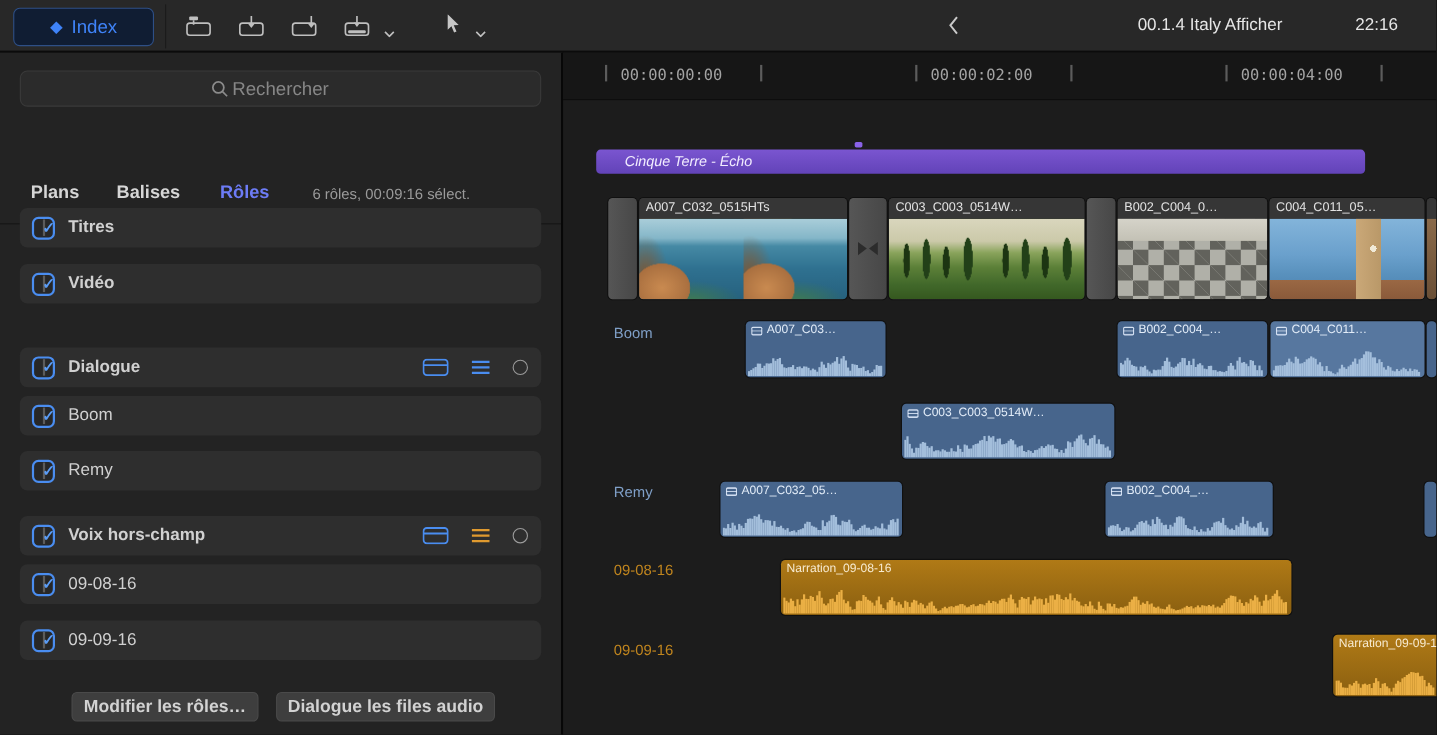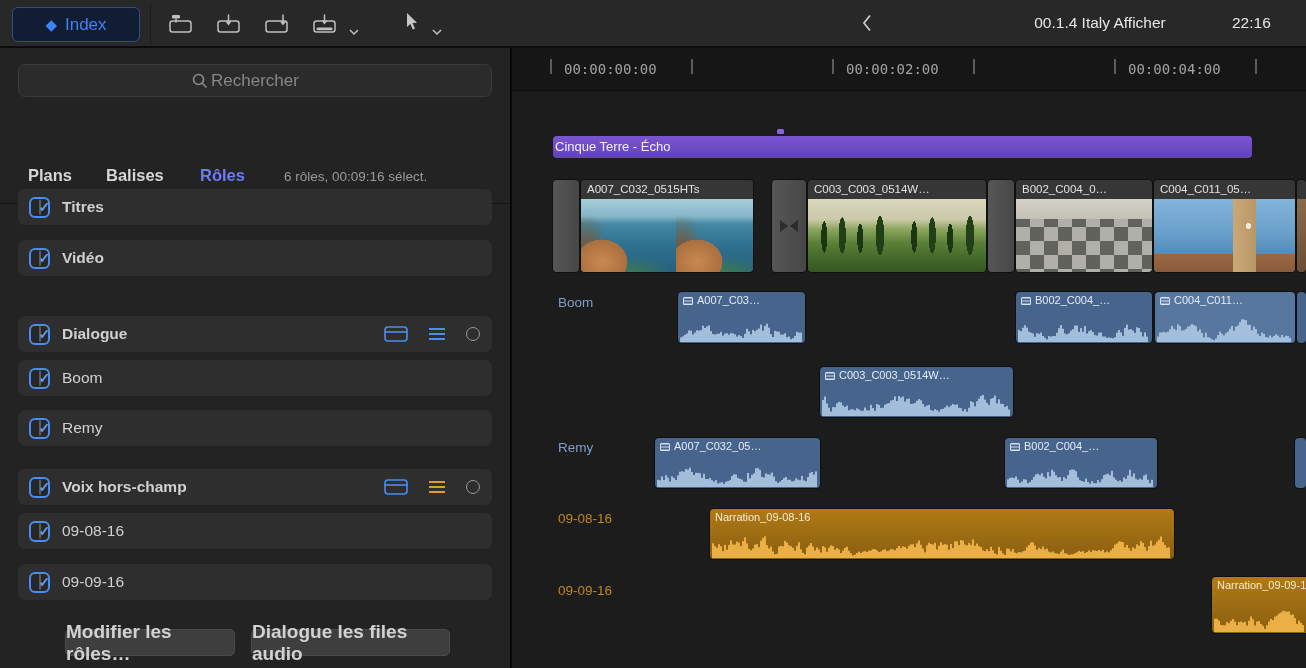--- a/index.html
+++ b/index.html
@@ -41,32 +41,32 @@
        display:flex;align-items:center;justify-content:center;flex:none;background:rgba(0,0,0,.15);}
   .chk .tick{color:#5b9cf5;font-size:14px;font-weight:700;line-height:1;transform:translateY(-0.5px);}
   .rname{margin-left:12px;font-size:15.5px;color:#d0d0d0;white-space:nowrap;}
   .rname.bold{font-weight:700;}
   .rowicons{position:absolute;right:12px;top:0;height:36px;display:flex;align-items:center;gap:20px;}
   .ic-lanes{width:24px;height:16px;color:#4a8df0;}
   .ic-focus{width:18px;height:14px;color:#4a8df0;}
   .ic-focus.orange{color:var(--focus-orange,#e09a2f);}
   .ic-circle{width:14px;height:14px;border:1.5px solid #9a9a9a;border-radius:50%;box-sizing:border-box;}
   .footer-btn{position:absolute;top:581px;height:27px;border-radius:5px;background:#3e3e3e;border:1px solid #4a4a4a;
-              box-sizing:border-box;color:#d2d2d2;font-size:19px;font-weight:700;display:flex;align-items:center;justify-content:center;
+              box-sizing:border-box;color:#d2d2d2;font-size:16px;font-weight:700;display:flex;align-items:center;justify-content:center;
               font-family:"Liberation Sans",sans-serif;}
 
   
   .timeline{position:absolute;left:512px;top:48px;width:794px;height:620px;background:#1c1c1c;}
   .ruler{position:absolute;left:0;top:0;width:794px;height:43px;background:#161616;border-bottom:1px solid #0d0d0d;box-sizing:border-box;}
   .tick{position:absolute;top:11px;width:2px;height:15px;background:#5c5c5c;}
   .tlabel{position:absolute;top:13px;font-family:"DejaVu Sans Mono",monospace;font-size:14px;color:#a3a3a3;}
 
-  .title-clip{position:absolute;left:41px;top:88px;width:699px;height:22px;border-radius:4px;
+  .title-clip{position:absolute;left:30px;top:88px;width:699px;height:22px;border-radius:4px;
               background:linear-gradient(180deg,#7a55d0,#6243b8);color:#f2edff;font-size:13px;line-height:22px;
-              padding-left:2px;box-sizing:border-box;white-space:nowrap;overflow:hidden;}
+              padding-left:26px;box-sizing:border-box;white-space:nowrap;overflow:hidden;font-style:italic;}
   .marker{position:absolute;left:265px;top:81px;width:7px;height:5px;border-radius:1.5px;background:#8a62e8;}
 
   .vclip{position:absolute;top:132px;height:92px;border-radius:4px;overflow:hidden;background:#2a2a2a;box-shadow:0 0 0 1px #101010;}
   .vhead{height:19px;background:#363636;color:#e2e2e2;font-size:11.5px;line-height:19px;padding-left:6px;white-space:nowrap;overflow:hidden;}
   .thumb{position:absolute;left:0;right:0;top:19px;bottom:0;}
   .trans{position:absolute;top:132px;height:92px;border-radius:4px;background:linear-gradient(90deg,#565656,#474747);
          box-shadow:0 0 0 1px #101010;display:flex;align-items:center;justify-content:center;}
   .thumb-coast{background:
       radial-gradient(ellipse 46px 40px at 22% 86%,#c98a50 0%,#a96f3f 55%,rgba(0,0,0,0) 56%),
       radial-gradient(ellipse 30px 52px at 6% 70%,#7d5a38 0%,rgba(0,0,0,0) 70%),
@@ -289,21 +289,21 @@
       <span class="tlabel" style="left:52px">00:00:00:00</span>
       <span class="tlabel" style="left:334px">00:00:02:00</span>
       <span class="tlabel" style="left:616px">00:00:04:00</span>
     </div>
 
     <div class="marker"></div>
     <div class="title-clip">Cinque Terre - Écho</div>
 
     <div class="trans" style="left:41px;width:26px"></div>
 
-    <div class="vclip" style="left:69px;width:172px">
+    <div class="vclip" style="left:69px;width:189px">
       <div class="vhead">A007_C032_0515HTs</div>
       <div class="thumb thumb-coast"></div>
     </div>
 
     <div class="trans" style="left:260px;width:34px">
       <svg width="22" height="16" viewBox="0 0 22 16">
         <polygon points="2,2 10,8 2,14" fill="#2c2c2c"></polygon>
         <polygon points="20,2 12,8 20,14" fill="#2c2c2c"></polygon>
       </svg>
     </div>

